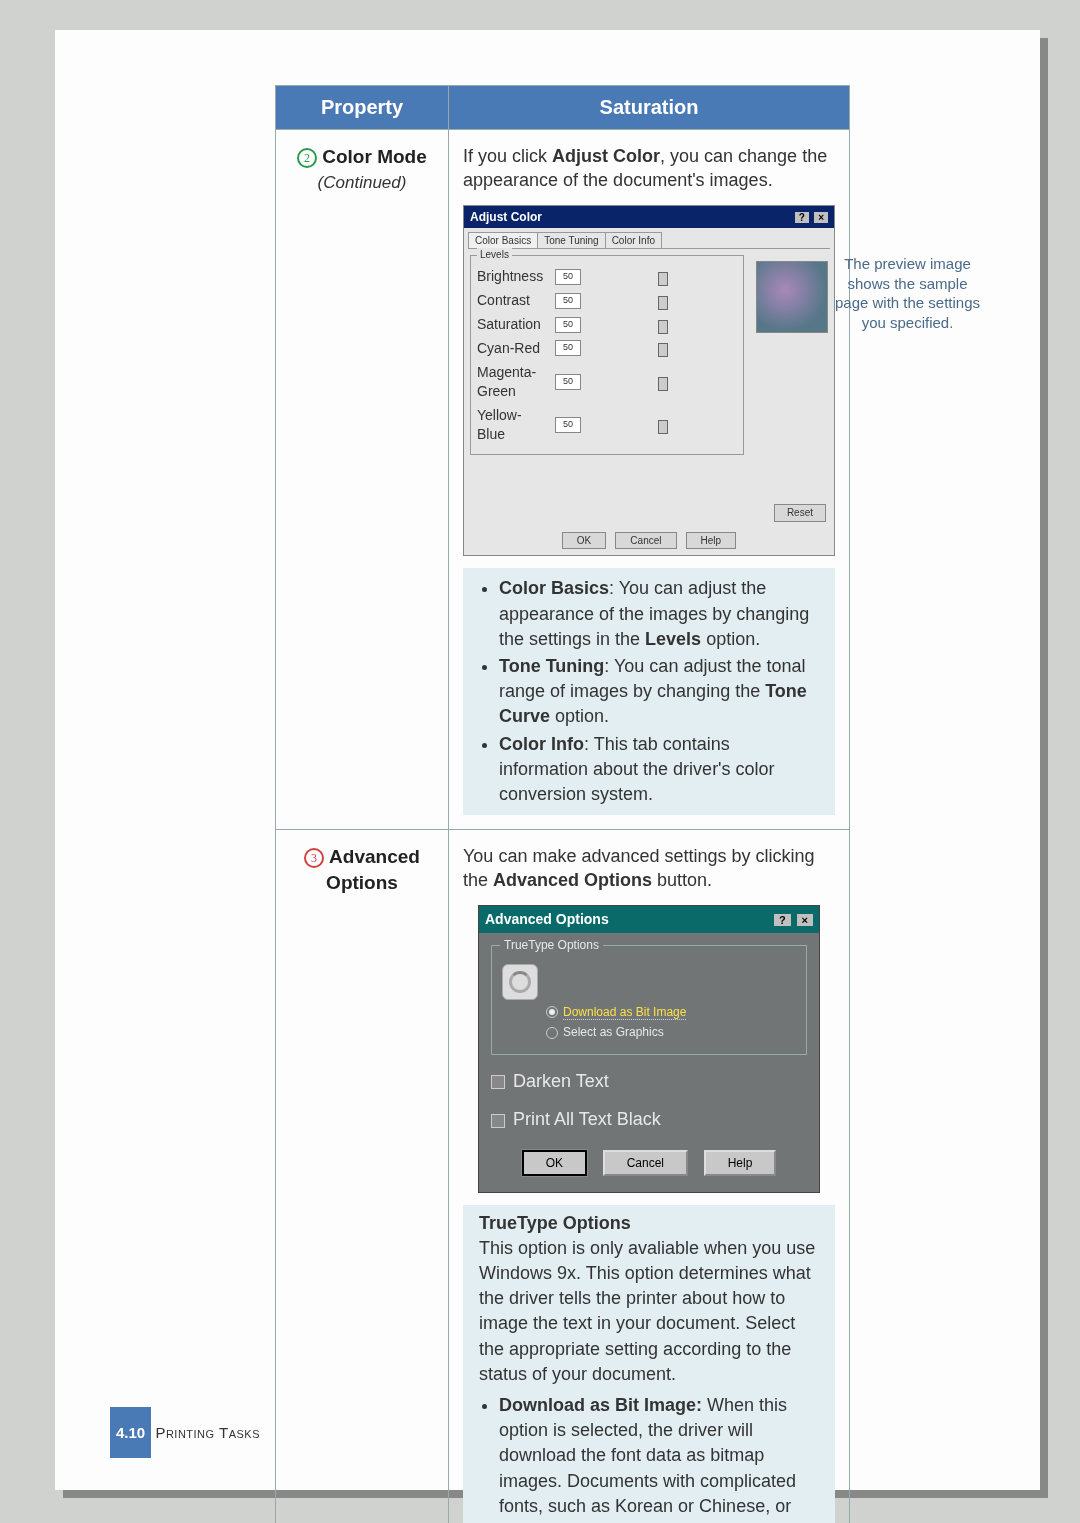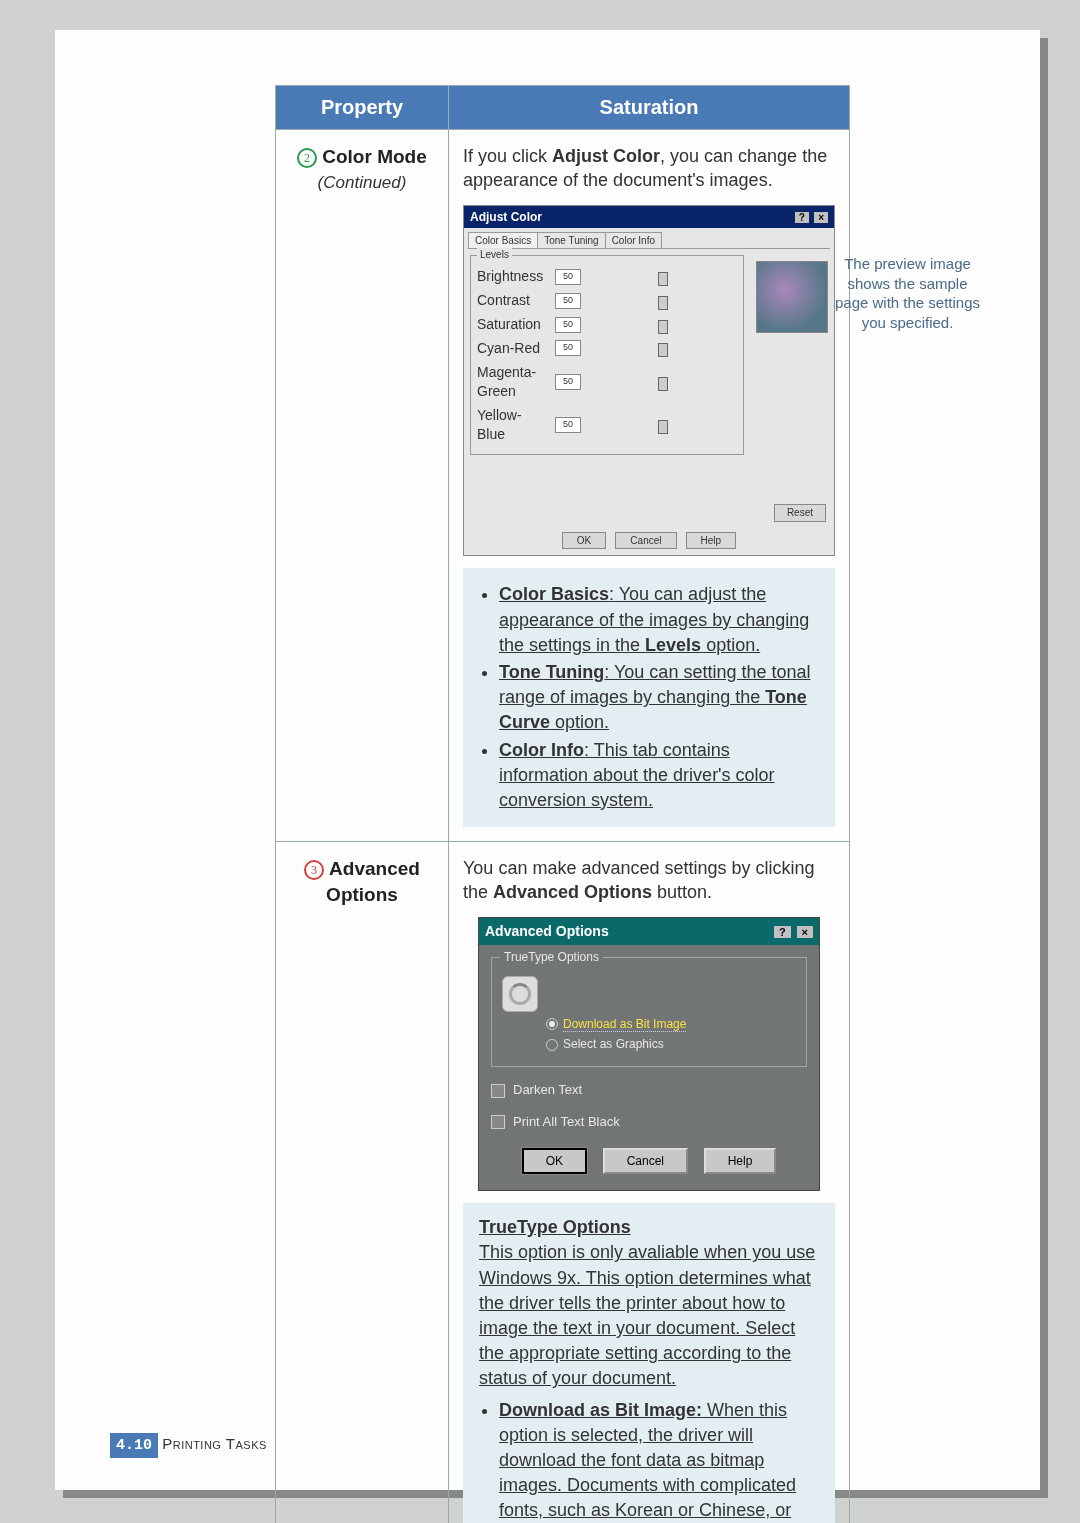--- a/index.html
+++ b/index.html
@@ -49,25 +49,24 @@
     display: inline-block;
     vertical-align: middle;
     width: 20px; height: 20px;
   }
   .num-badge.green { color: #2a9a4a; }
   .num-badge.red { color: #d04040; }
   .prop-title { font-weight: bold; font-size: 19px; color:#222; display:inline; }
   .prop-sub { font-style: italic; font-size: 17px; color:#333; display:block; margin-top:2px; }
   .bullet-box {
     background: #e3eef2;
-    padding: 12px 16px;
+    padding: 6px 16px;
     margin-top: 10px;
     font-size: 18px;
     line-height: 1.4;
-    text-decoration: underline;
   }
   .bullet-box b { font-weight: bold; }
   ul.bul { margin:0; padding-left: 20px; }
   ul.bul li { margin: 2px 0; }
 
   
   .adjust-dialog {
     width: 370px;
     margin: 12px 0 12px 0;
     border: 1px solid #888;
@@ -133,35 +132,35 @@
   .adv-title .ticon2 { background:#c0c0c0; color:#000; font-size:11px; padding:0 5px; margin-left:2px; }
   .tt-group { border:1px solid #9aa; margin:12px; padding:18px 10px 10px; position:relative; }
   .tt-group .gtitle { position:absolute; top:-9px; left:8px; background:#717575; padding:0 4px; font-size:12px; }
   .tt-icon { display:inline-block; width:34px; height:34px; border:1px solid #aaa; background:#ddd; vertical-align:middle; margin-right:6px; border-radius:6px; position:relative; }
   .tt-icon::after { content:""; position:absolute; inset:6px; border:3px solid #aaa; border-top-color:#888; border-radius:50%; }
   .radio-opt { display:block; margin:4px 0 4px 44px; font-size:12px; }
   .radio-opt.sel { color:#fde047; }
   .radio-opt .rc { display:inline-block; width:10px; height:10px; border:1px solid #ccc; border-radius:50%; margin-right:5px; vertical-align:middle; position:relative; }
   .radio-opt.sel .rc::after { content:""; position:absolute; inset:2px; background:#eee; border-radius:50%; }
   .radio-opt.sel .txt { border-bottom:1px dotted #cce; }
-  .chk-opt { display:block; margin:14px 12px 6px; font-size:13px; }
+  .chk-opt { display:block; margin:14px 12px 6px; font-size:18px; }
   .chk-opt .cb { display:inline-block; width:12px; height:12px; border:1px solid #ccc; background:#888; margin-right:8px; vertical-align:middle; }
   .adv-btns { text-align:center; padding:12px 0 16px; }
   .adv-btns .b { display:inline-block; background:#c8c8c8; color:#000; border:2px outset #ddd; font-size:12px; padding:3px 22px; margin:0 6px; }
   .adv-btns .b.def { border:2px solid #000; outline:1px solid #888; }
 
   
   .page-footer {
     position:absolute;
     bottom:32px;
     left:55px;
     font-size:15px;
     color:#333;
   }
-  .pf-box { display:inline-block; background:#4a7ab5; color:#fff; padding:4px 6px; font-weight:bold;font-family:Liberation Mono, monospace; }
+  .pf-box { display:inline-block; background:#4a7ab5; color:#fff; padding:17px 6px; font-weight:bold; }
   .pf-num { color:#fff; }
   .pf-sec { font-variant: small-caps; letter-spacing:0.5px; }
 
   .desc-wrap { position:relative; }
 </style>
 </head>
 <body>
 
 <div class="page">
 
@@ -250,21 +249,21 @@
           </div>
 
           <div class="preview-note" style="top:110px; right:-150px; width:155px;">The preview image shows the sample page with the settings you specified.</div>
 
           <div class="bullet-box">
             <ul class="bul">
               <li>
                 <b>Color Basics</b><span>: You can adjust the appearance of the images by changing the settings in the </span><b>Levels</b><span> option.</span>
               </li>
               <li>
-                <b>Tone Tuning</b><span>: You can setting the tonal range of images by changing the </span><b>Tone Curve</b><span> option.</span>
+                <b>Tone Tuning</b><span>: You can adjust the tonal range of images by changing the </span><b>Tone Curve</b><span> option.</span>
               </li>
               <li>
                 <b>Color Info</b><span>: This tab contains information about the driver's color conversion system.</span>
               </li>
             </ul>
           </div>
         </div>
       </td>
     </tr>
 

